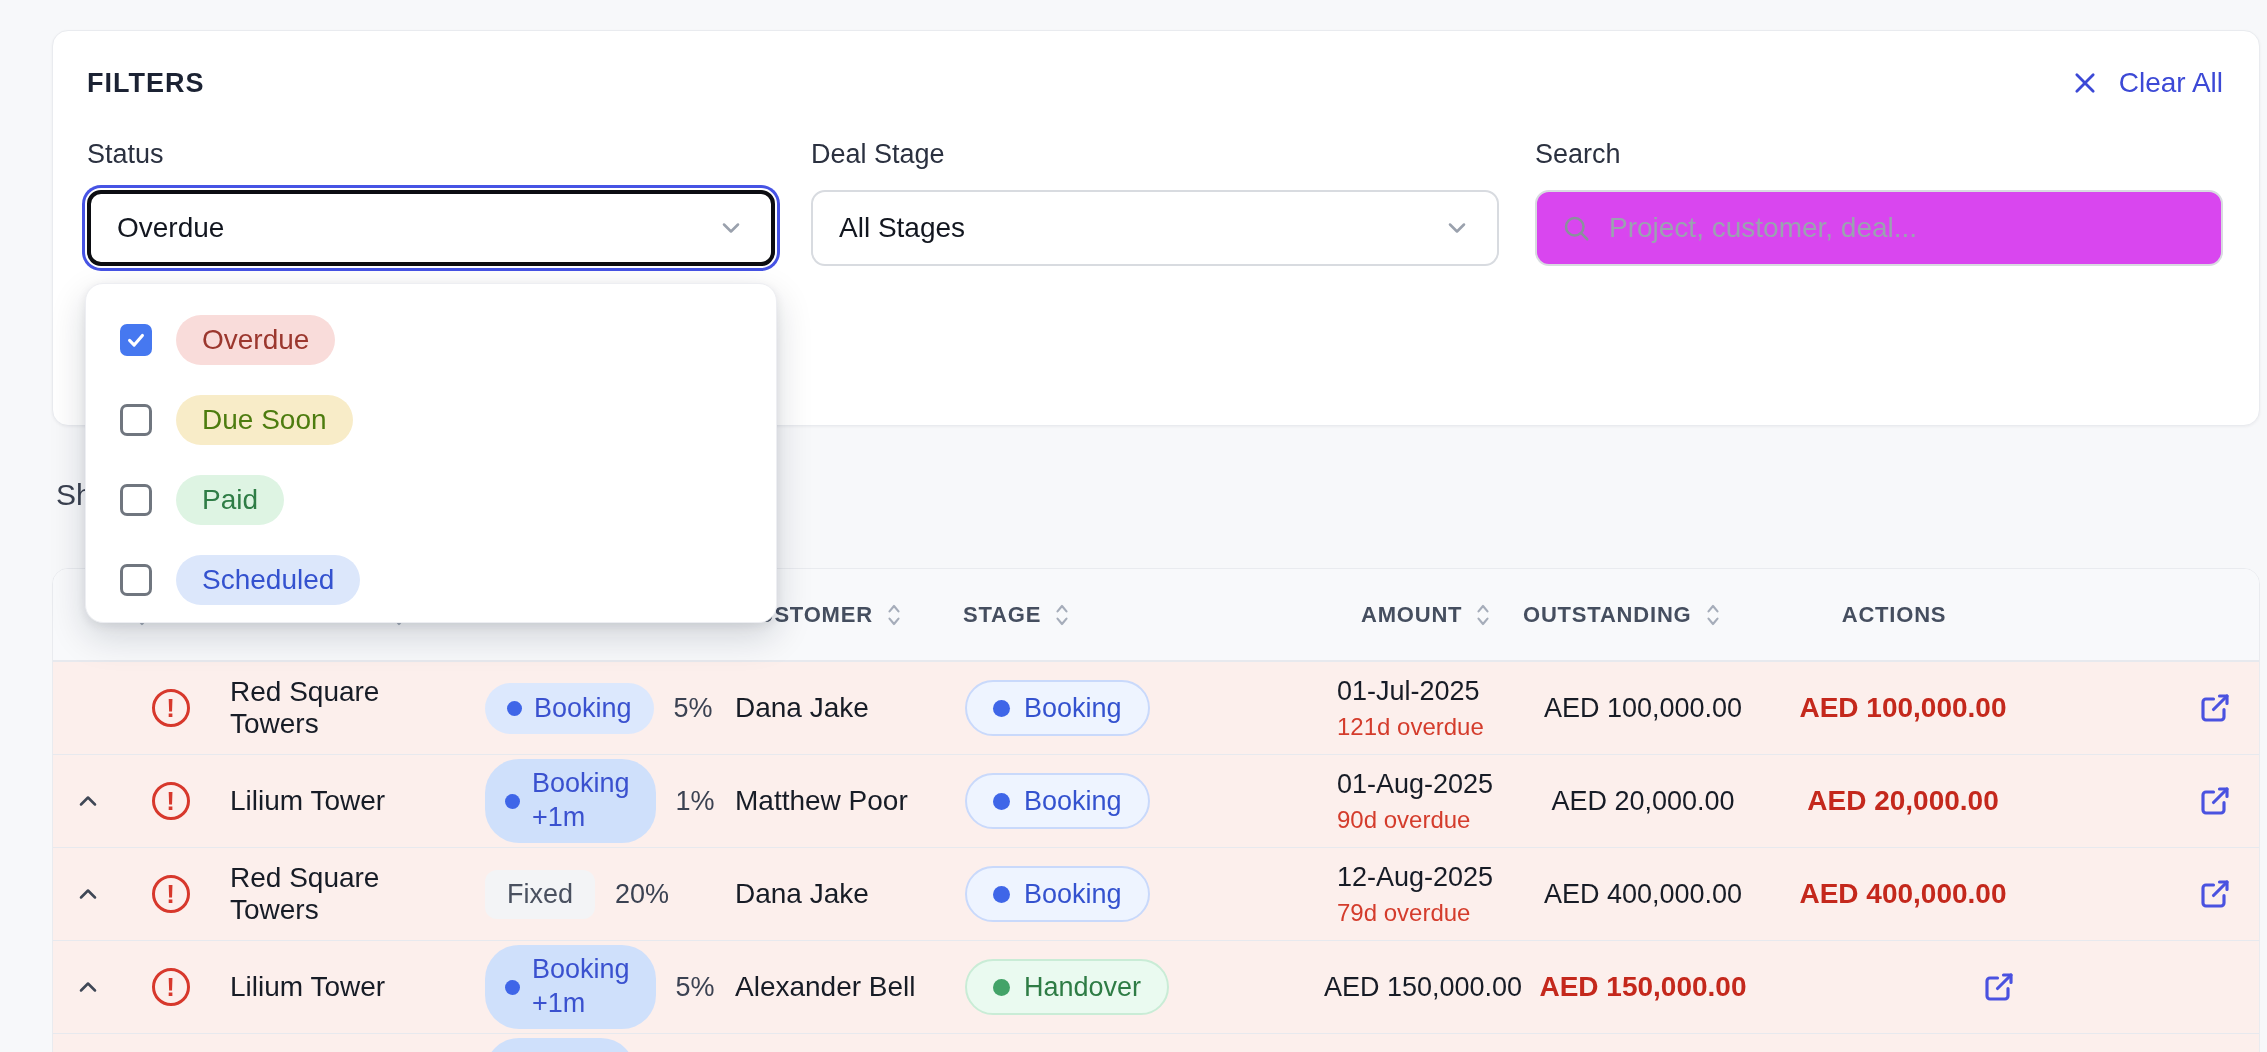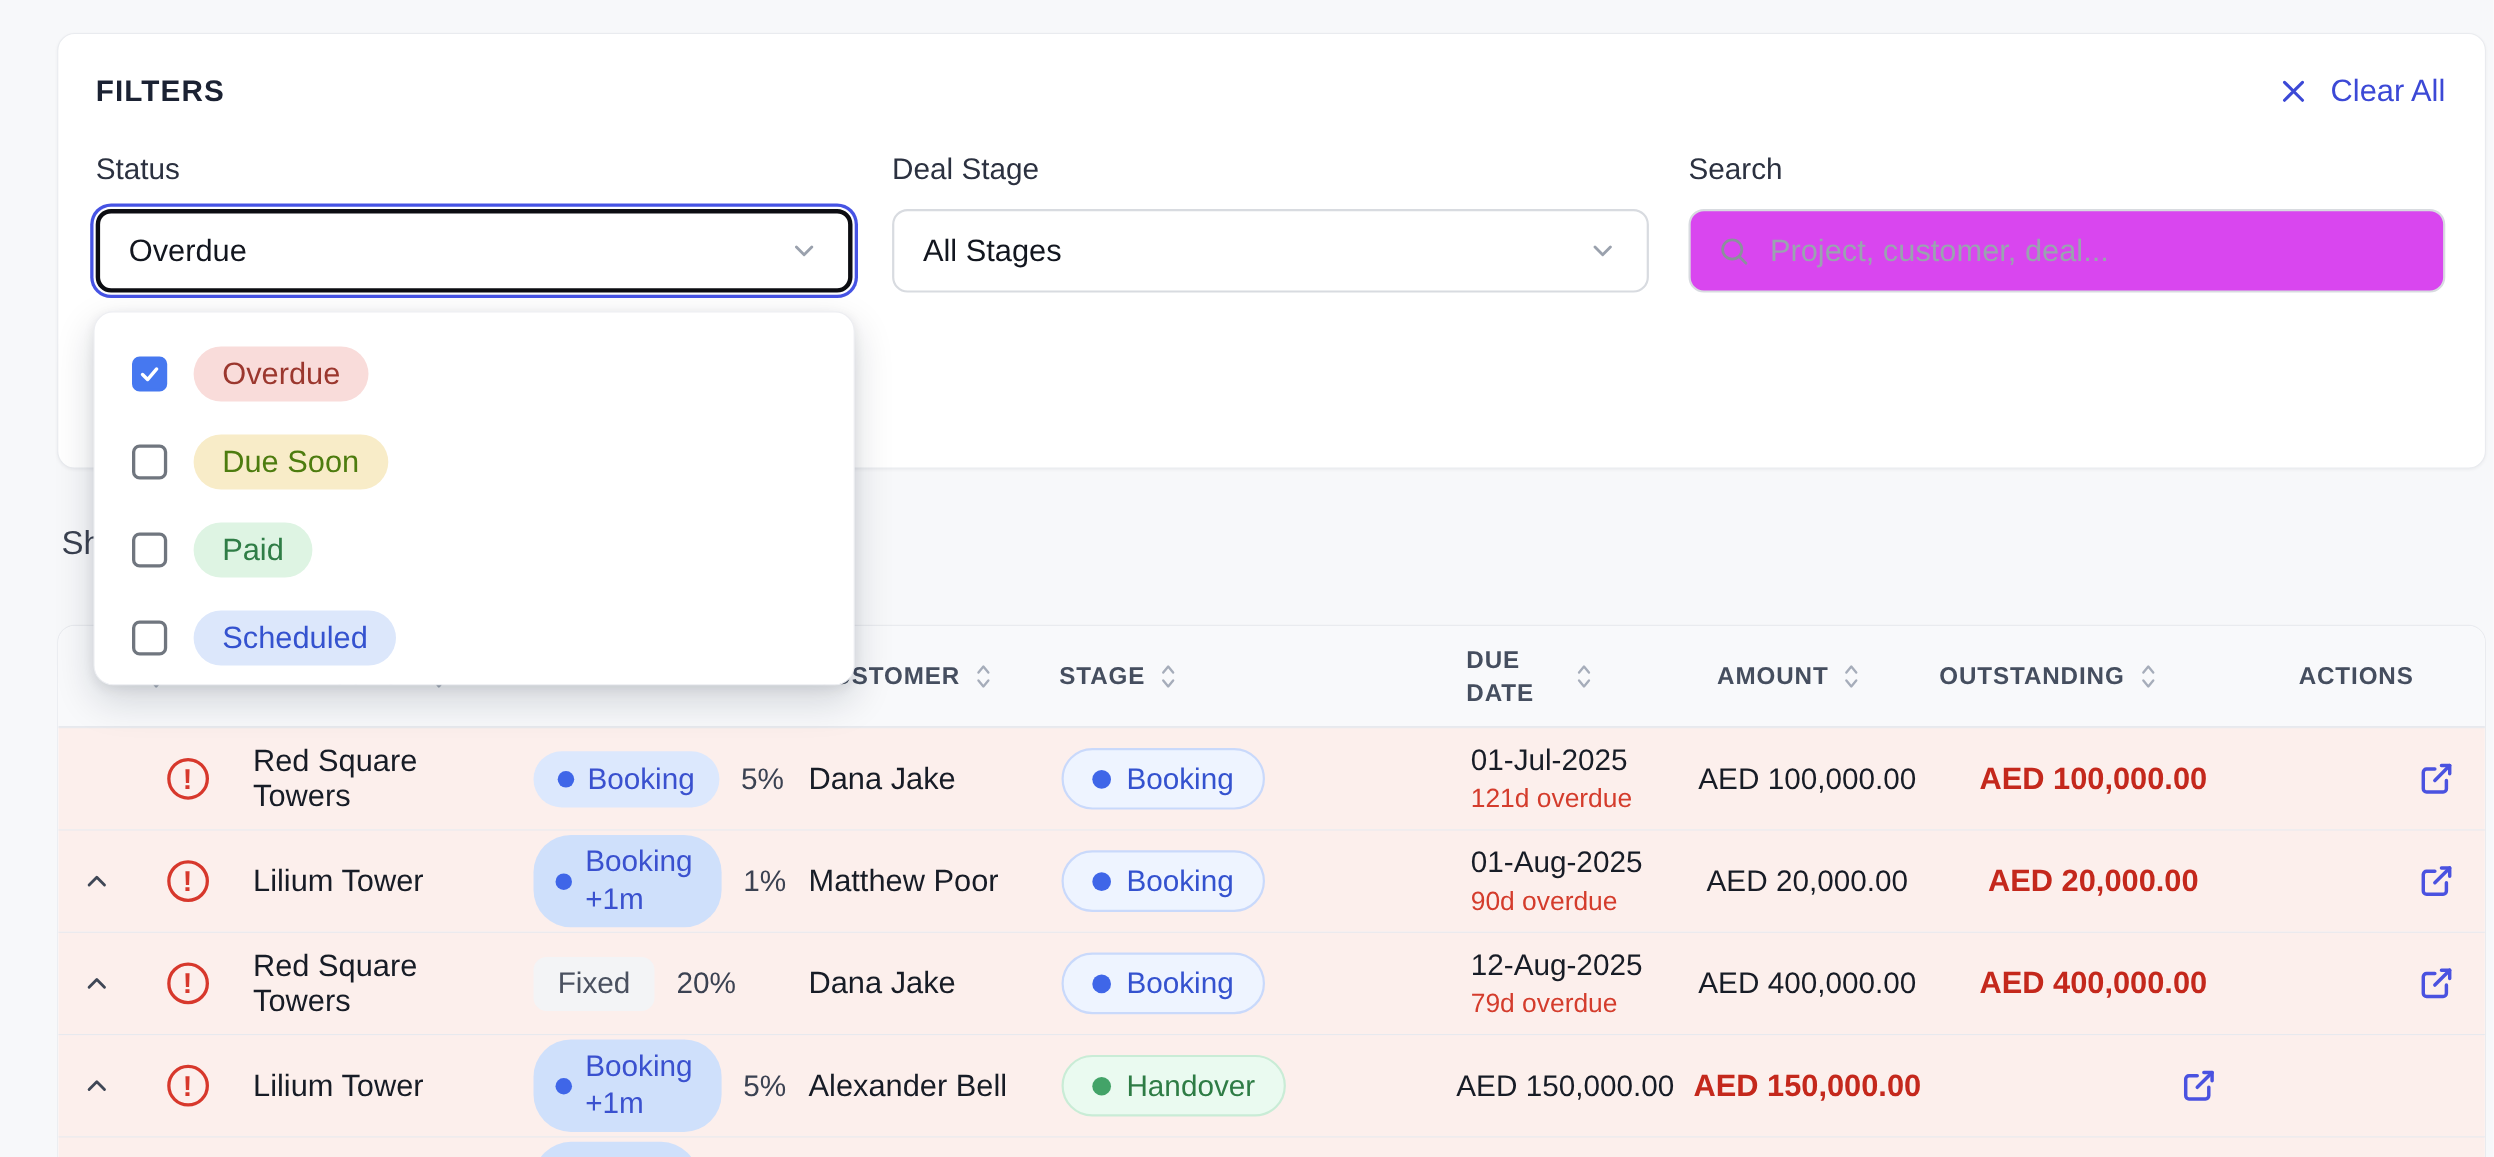--- a/index.html
+++ b/index.html
@@ -201,27 +201,20 @@
           <polyline points="5 18 10 24 15 18"></polyline>
         </svg>
     </div>
     <div class="th">
       <span>STAGE</span>
       <svg class="sort-ic" width="18" height="28" viewBox="0 0 20 28" fill="none" stroke="#a6adba" stroke-width="2.4" stroke-linecap="round" stroke-linejoin="round">
           <polyline points="5 10 10 4 15 10"></polyline>
           <polyline points="5 18 10 24 15 18"></polyline>
         </svg>
     </div>
-    <div class="th">
-      <span class="lbl-wrap">DUE DATE</span>
-      <svg class="sort-ic" width="18" height="28" viewBox="0 0 20 28" fill="none" stroke="#a6adba" stroke-width="2.4" stroke-linecap="round" stroke-linejoin="round">
-          <polyline points="5 10 10 4 15 10"></polyline>
-          <polyline points="5 18 10 24 15 18"></polyline>
-        </svg>
-    </div>
     <div class="th th-amount">
       <span>AMOUNT</span>
       <svg class="sort-ic" width="18" height="28" viewBox="0 0 20 28" fill="none" stroke="#a6adba" stroke-width="2.4" stroke-linecap="round" stroke-linejoin="round">
           <polyline points="5 10 10 4 15 10"></polyline>
           <polyline points="5 18 10 24 15 18"></polyline>
         </svg>
     </div>
     <div class="th th-outstanding">
       <span>OUTSTANDING</span>
       <svg class="sort-ic" width="18" height="28" viewBox="0 0 20 28" fill="none" stroke="#a6adba" stroke-width="2.4" stroke-linecap="round" stroke-linejoin="round">

